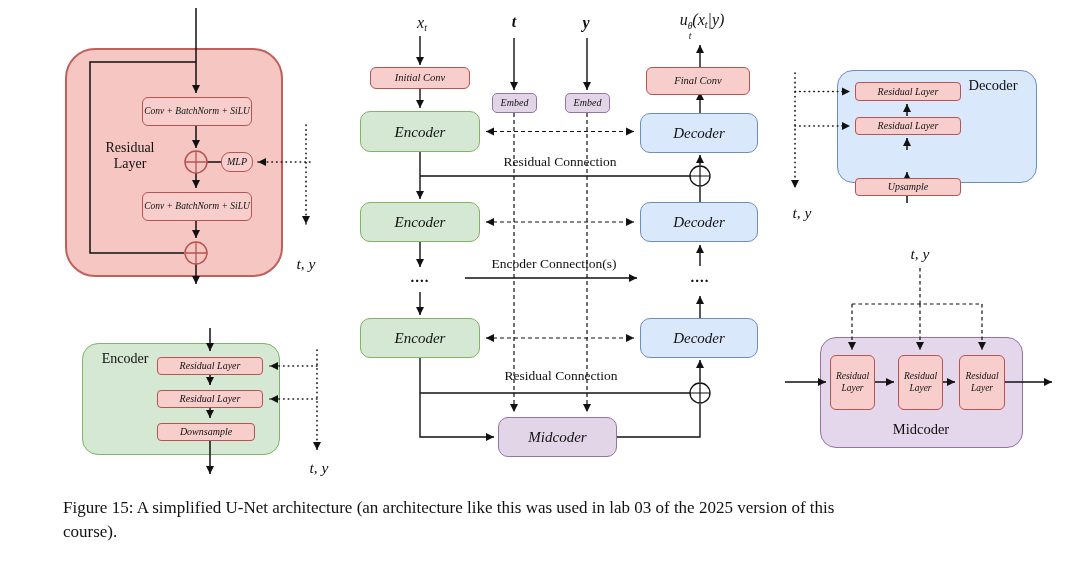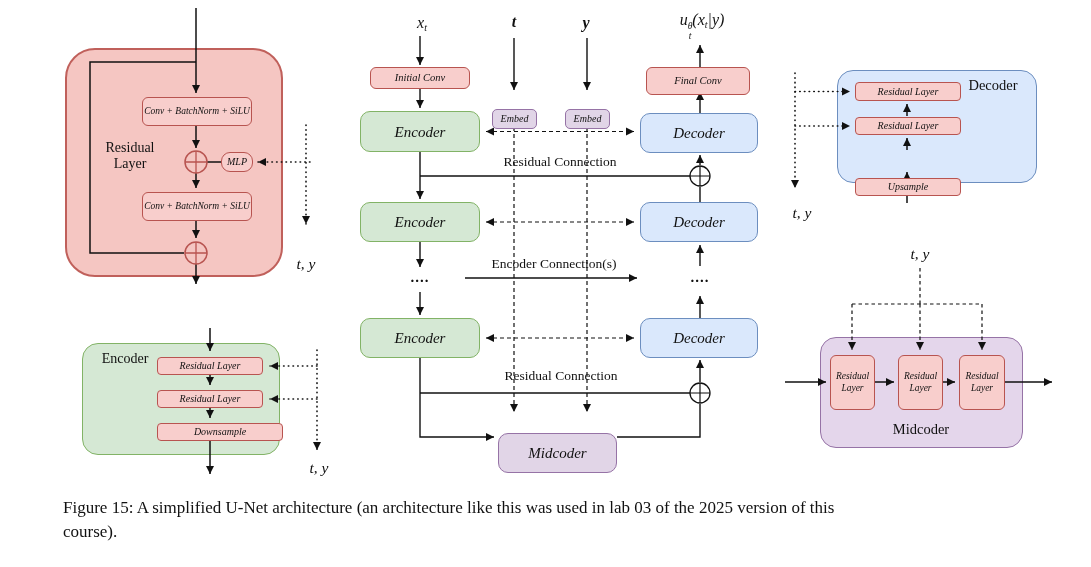--- a/index.html
+++ b/index.html
@@ -17,21 +17,21 @@
   svg.connectors{position:absolute;left:0;top:0;z-index:2;}
   .box{position:absolute;box-sizing:border-box;z-index:3;display:flex;align-items:center;
        justify-content:center;text-align:center;line-height:1.2;font-style:italic;}
   .label{position:absolute;z-index:4;text-align:center;line-height:1.15;}
   .red{background:var(--red-fill);border:1.4px solid var(--red-stroke);}
   .redc{background:var(--red-container-fill);border:2px solid var(--red-container-stroke);}
   .green{background:var(--green-fill);border:1.5px solid var(--green-stroke);}
   .greenc{background:var(--green-fill);border:1.5px solid var(--green-stroke);}
   .blue{background:var(--blue-fill);border:1.5px solid var(--blue-stroke);}
   .bluec{background:var(--blue-fill);border:1.5px solid var(--blue-stroke);}
-  .purple{background:var(--purple-fill);border:1.4px solid var(--purple-stroke);margin-top:16px;}
+  .purple{background:var(--purple-fill);border:1.4px solid var(--purple-stroke);}
   .purplec{background:var(--purple-container-fill);border:1.5px solid var(--purple-stroke);}
   .math{font-style:italic;}
   .subt{font-size:0.62em;vertical-align:-0.32em;font-style:italic;}
   .stack{display:inline-flex;flex-direction:column;font-size:0.6em;line-height:1.05;
          vertical-align:-0.45em;font-style:italic;}
   .sumred{fill:var(--red-container-fill);stroke:var(--red-stroke);stroke-width:1.5;}
   .sumredline{stroke:var(--red-stroke);stroke-width:1.3;fill:none;}
   .sumblk{fill:#ffffff;stroke:#111;stroke-width:1.3;}
   .sumblkline{stroke:#111;stroke-width:1.2;fill:none;}
   .caption{position:absolute;z-index:4;text-align:left;}
@@ -188,21 +188,21 @@
 
   <div class="label" style="left:94px;top:140px;width:72px;font-size:14px;">Residual Layer</div>
   <div class="box red" style="left:142px;top:97px;width:110px;height:29px;border-radius:6px;font-size:9.5px;">Conv + BatchNorm + SiLU</div>
   <div class="box red" style="left:221px;top:152px;width:32px;height:20px;border-radius:9px;font-size:10px;">MLP</div>
   <div class="box red" style="left:142px;top:192px;width:110px;height:29px;border-radius:6px;font-size:9.5px;">Conv + BatchNorm + SiLU</div>
   <div class="label math" style="left:289px;top:255px;width:34px;font-size:15.5px;">t, y</div>
 
   <div class="label" style="left:96px;top:351px;width:58px;font-size:14px;">Encoder</div>
   <div class="box red" style="left:157px;top:357px;width:106px;height:18px;border-radius:4px;font-size:10px;">Residual Layer</div>
   <div class="box red" style="left:157px;top:390px;width:106px;height:18px;border-radius:4px;font-size:10px;">Residual Layer</div>
-  <div class="box red" style="left:157px;top:423px;width:126px;height:18px;border-radius:4px;font-size:10px;">Downsample</div>
+  <div class="box red" style="left:157px;top:423px;width:98px;height:18px;border-radius:4px;font-size:10px;">Downsample</div>
   <div class="label math" style="left:302px;top:459px;width:34px;font-size:15.5px;">t, y</div>
 
   <div class="label" style="left:962px;top:77px;width:62px;font-size:14.5px;">Decoder</div>
   <div class="box red" style="left:855px;top:82px;width:106px;height:19px;border-radius:4px;font-size:10px;">Residual Layer</div>
   <div class="box red" style="left:855px;top:117px;width:106px;height:18px;border-radius:4px;font-size:10px;">Residual Layer</div>
   <div class="box red" style="left:855px;top:150px;width:106px;height:18px;border-radius:4px;font-size:10px;margin-top:28px;">Upsample</div>
   <div class="label math" style="left:785px;top:204px;width:34px;font-size:15.5px;">t, y</div>
 
   <div class="label math" style="left:903px;top:245px;width:34px;font-size:15.5px;">t, y</div>
   <div class="box red" style="left:830px;top:355px;width:45px;height:55px;border-radius:6px;font-size:9.5px;">Residual Layer</div>

